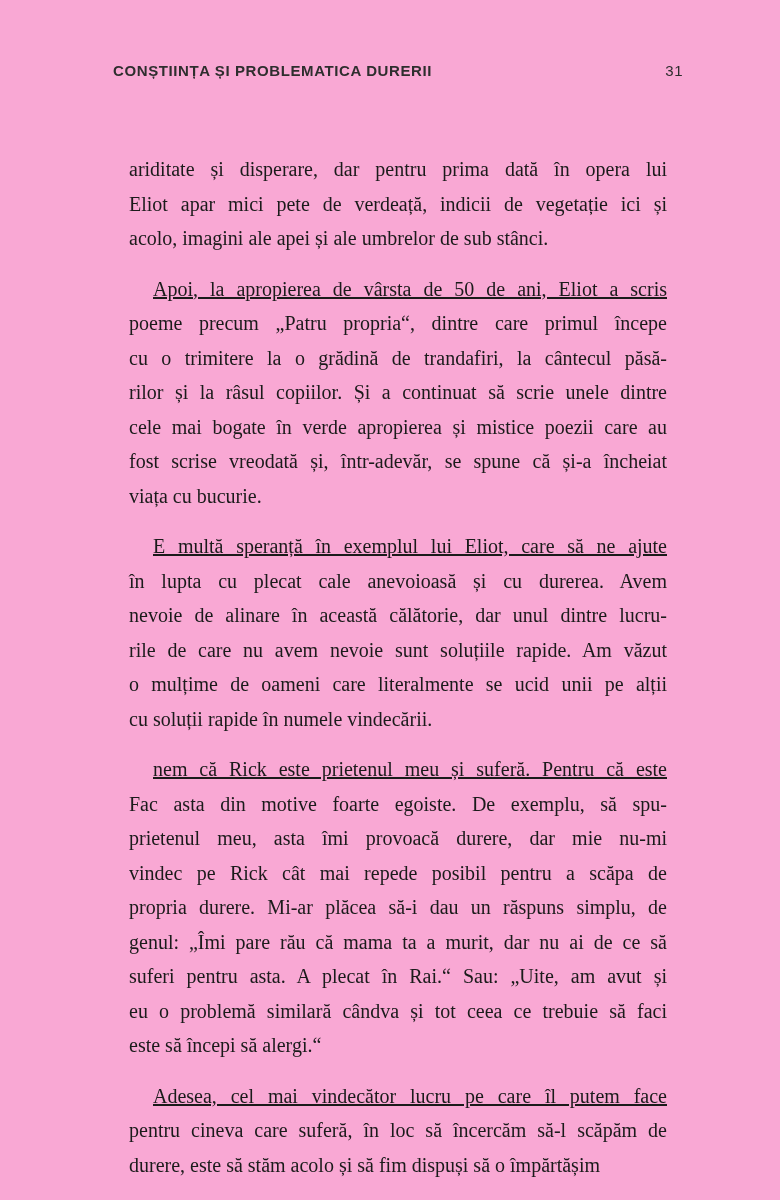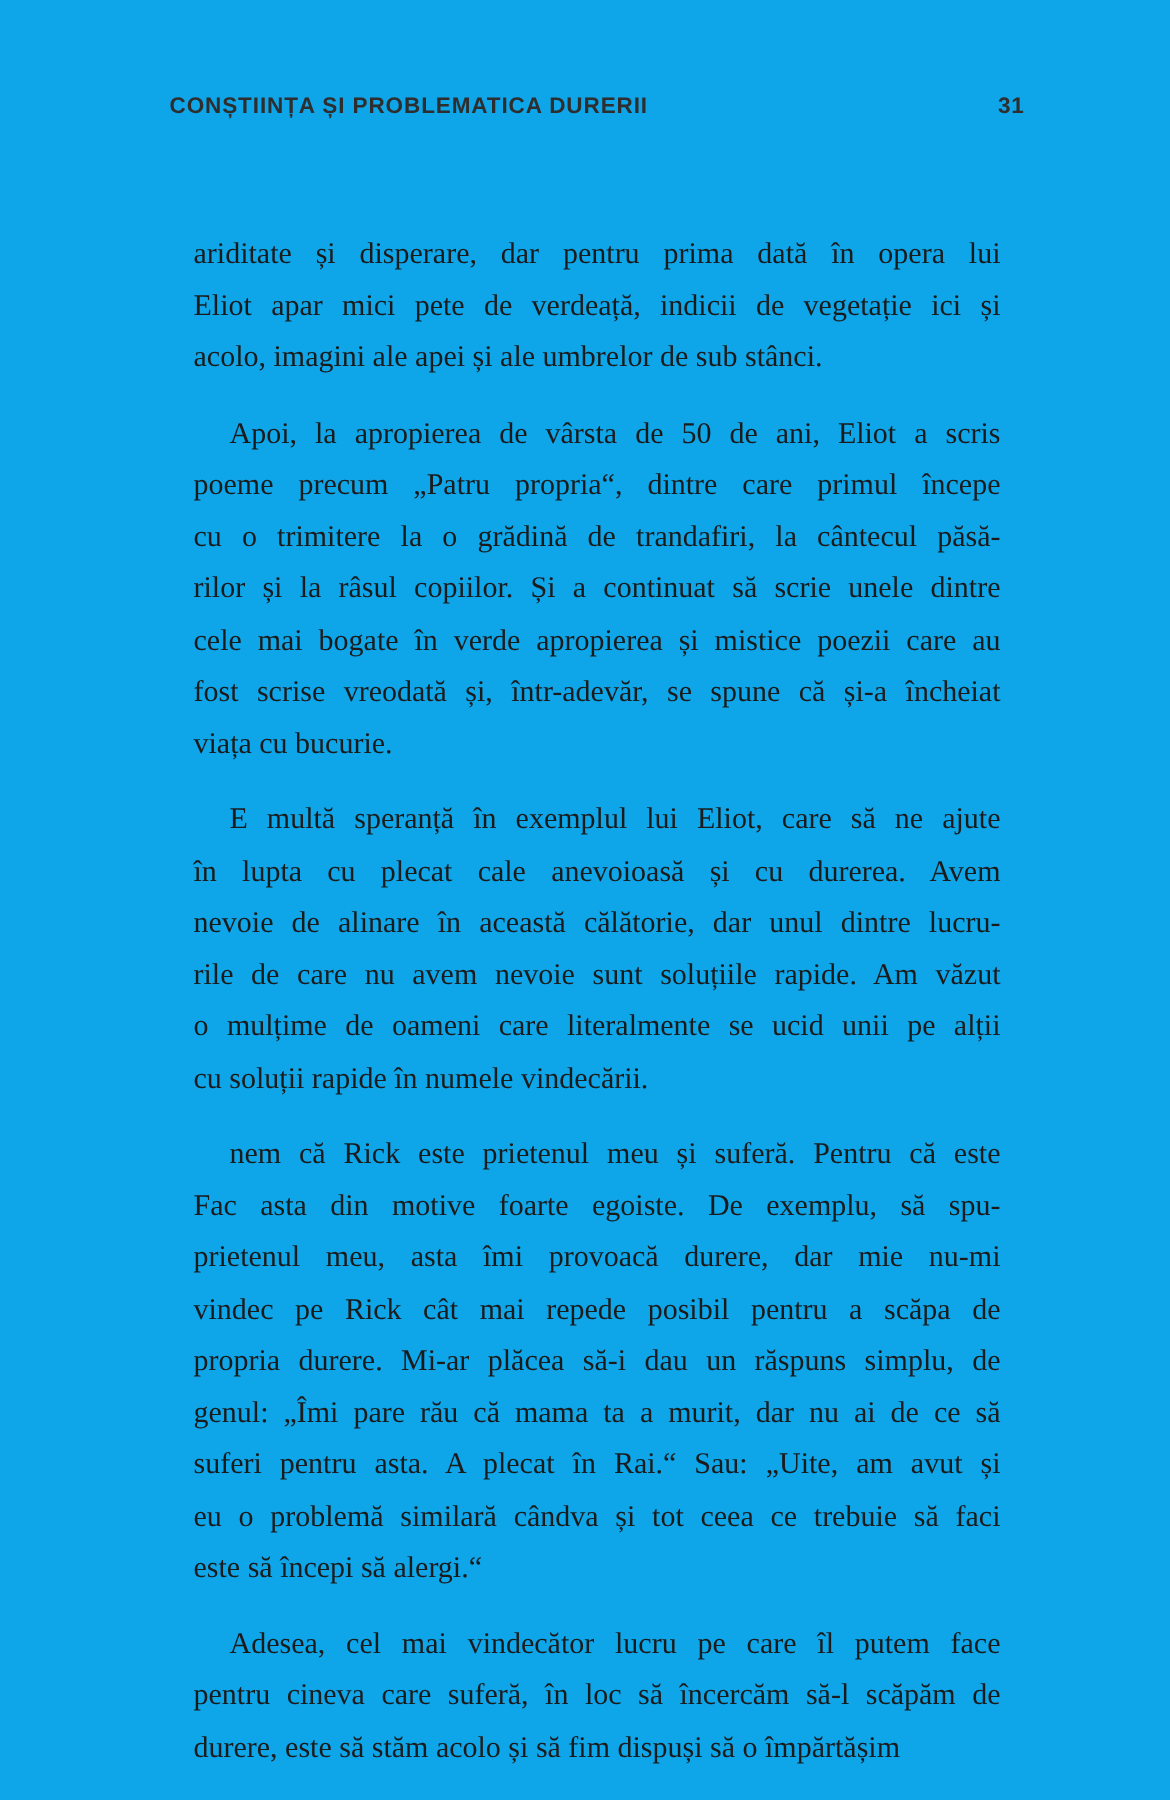--- a/index.html
+++ b/index.html
@@ -4,21 +4,21 @@
 <style>
   html, body {
     margin: 0;
     padding: 0;
     background: #ffffff;
   }
   .page {
     position: relative;
     width: 780px;
     height: 1200px;
-    background: #0ea5e9;
+    background: #f9a8d4;
     overflow: hidden;
     font-family: "Liberation Serif", serif;
   }
   .page-header {
     position: absolute;
     top: 62px;
     left: 113px;
     width: 570px;
     display: flex;
     justify-content: space-between;
@@ -28,21 +28,21 @@
   }
   .chapter-title {
     font-size: 15px;
     font-weight: 600;
     letter-spacing: 0.6px;
     text-transform: uppercase;
     white-space: nowrap;
   }
   .page-number {
     font-size: 15px;
-    font-weight: 700;
+    font-weight: 400;
     letter-spacing: 0.5px;
   }
   .body-text {
     position: absolute;
     top: 136px;
     left: 113px;
     width: 570px;
     color: #1b1b1b;
     font-size: 20px;
     line-height: 34.5px;
@@ -54,20 +54,21 @@
   .line {
     text-align: justify;
     text-align-last: justify;
     height: 34.5px;
   }
   .line.para-end {
     text-align-last: left;
   }
   .paragraph.indent .line:first-child {
     text-indent: 24px;
+    text-decoration: underline;
   }
 </style>
 </head>
 <body>
 
 <div class="page">
   <div class="page-header">
     <span class="chapter-title">CONȘTIINȚA ȘI PROBLEMATICA DURERII</span>
     <span class="page-number">31</span>
   </div>

